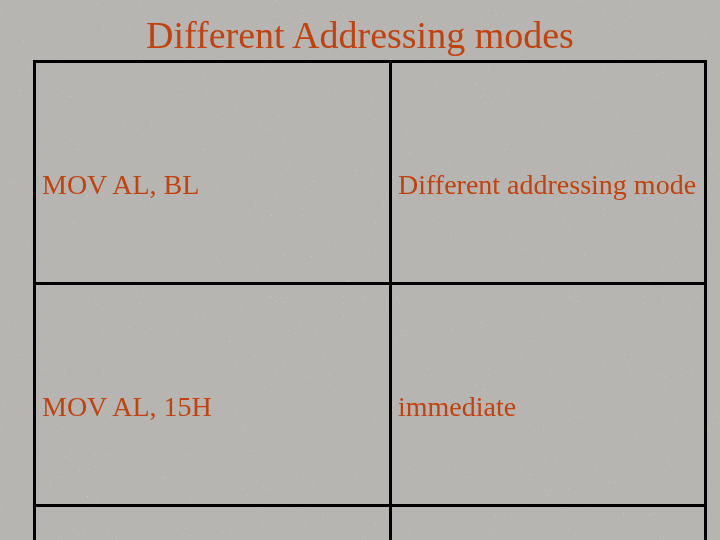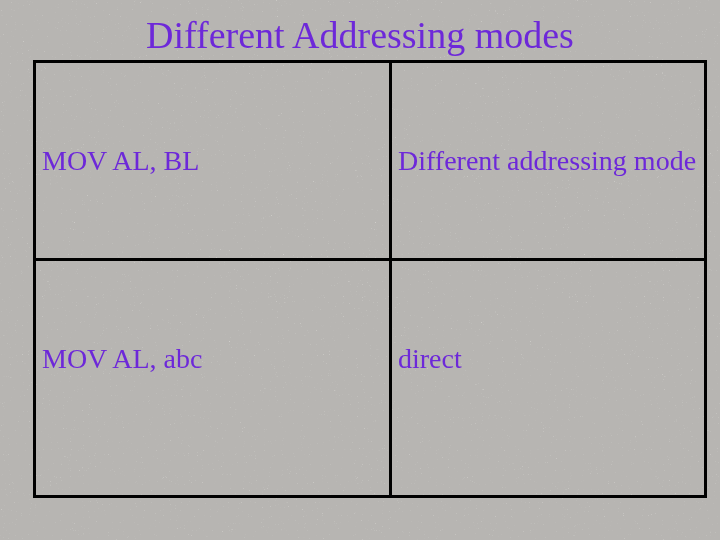--- a/index.html
+++ b/index.html
@@ -8,21 +8,21 @@
     width: 720px;
     height: 540px;
     overflow: hidden;
   }
   .slide {
     position: relative;
     width: 720px;
     height: 540px;
     background: #e9e7e3;
     font-family: "Liberation Serif", "DejaVu Serif", serif;
-    color: #6d28d9;
+    color: #c2410c;
   }
   .bg-texture {
     position: absolute;
     left: 0;
     top: 0;
     width: 720px;
     height: 540px;
     pointer-events: none;
   }
   .title {
@@ -53,21 +53,21 @@
     vertical-align: top;
     font-size: 28px;
     line-height: 39px;
     white-space: pre;
     overflow: hidden;
   }
   td.col-instr { width: 347px; }
   td.col-mode  { width: 306px; }
   tr.r1 td { height: 37px; }
   tr.r2 td { height: 78px; }
-  .line { white-space: pre; }
+  .line { white-space: pre; margin-top: 24px; }
 </style>
 </head>
 <body>
 
 <div class="slide">
 
   <svg class="bg-texture" width="720" height="540" xmlns="http://www.w3.org/2000/svg">
     <defs>
       <filter id="paperNoise" x="0" y="0" width="100%" height="100%">
         <feTurbulence type="fractalNoise" baseFrequency="0.85" numOctaves="3" stitchTiles="stitch" result="n"></feTurbulence>
@@ -83,20 +83,28 @@
   <table class="addr">
     <tbody>
       <tr class="r1">
         <td class="col-instr">
           <div class="line">MOV AL, BL</div>
         </td>
         <td class="col-mode">
           <div class="line">Different addressing mode</div>
         </td>
       </tr>
+      <tr class="r1">
+        <td class="col-instr">
+          <div class="line">MOV AL, 15H</div>
+        </td>
+        <td class="col-mode">
+          <div class="line">immediate</div>
+        </td>
+      </tr>
       <tr class="r2">
         <td class="col-instr">
           <div class="line">MOV AL, abc</div>
           
         </td>
         <td class="col-mode">
           <div class="line">direct</div>
         </td>
       </tr>
 

